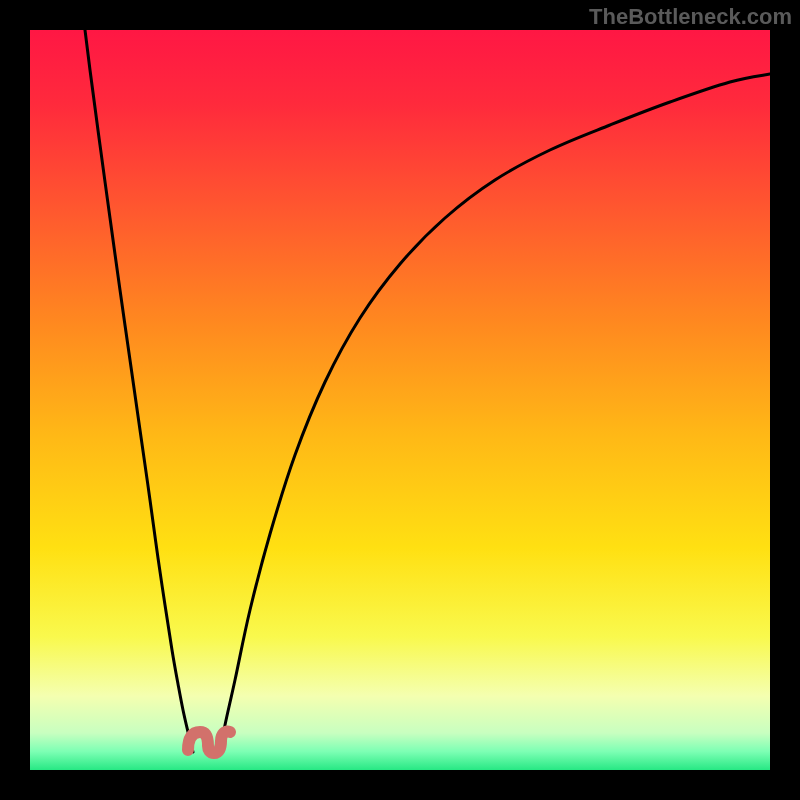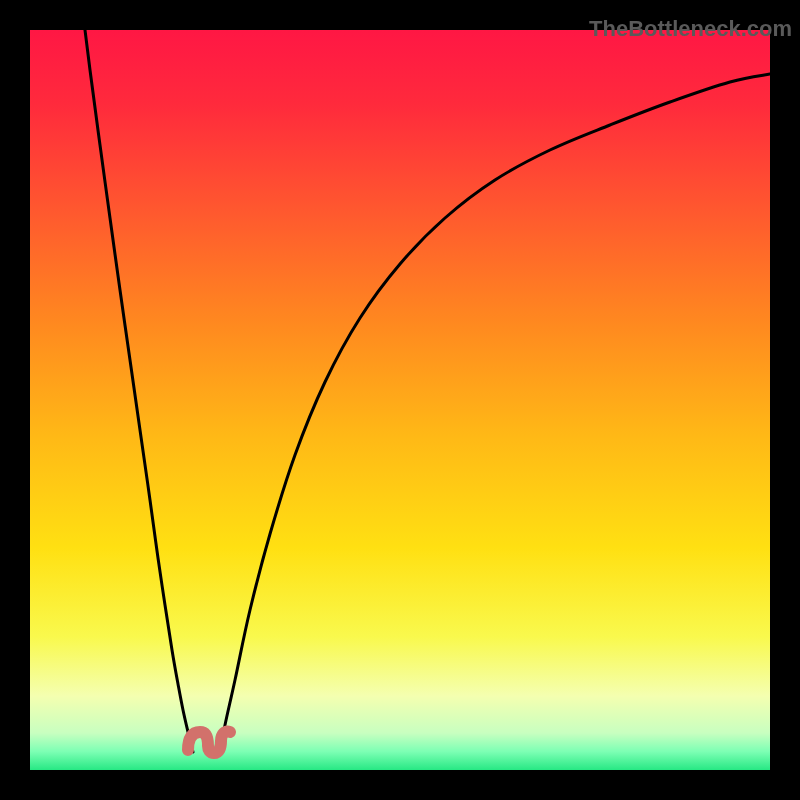--- a/index.html
+++ b/index.html
@@ -23,21 +23,21 @@
     left: 0; top: 0; right: 0; bottom: 0;
   }
   .curve-svg {
     position: absolute;
     left: 0; top: 0;
     width: 740px;
     height: 740px;
   }
   .watermark {
     position: absolute;
-    top: 16px;
+    top: 4px;
     right: 8px;
     font-family: Arial, Helvetica, sans-serif;
     font-size: 22px;
     font-weight: 600;
     color: #5a5a5a;
   }
 </style>
 </head>
 <body>
 

